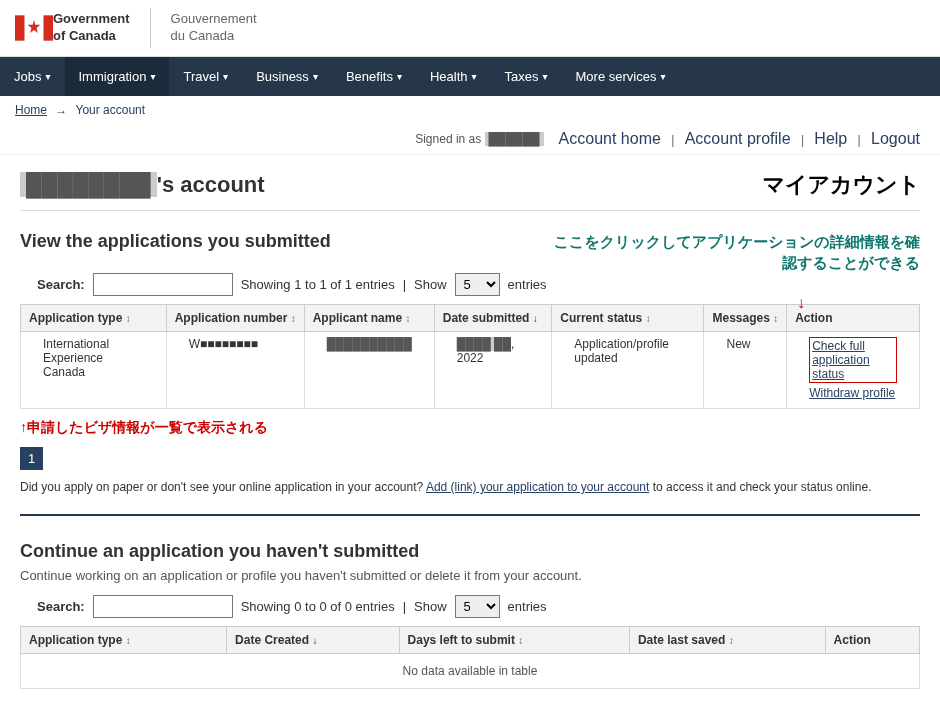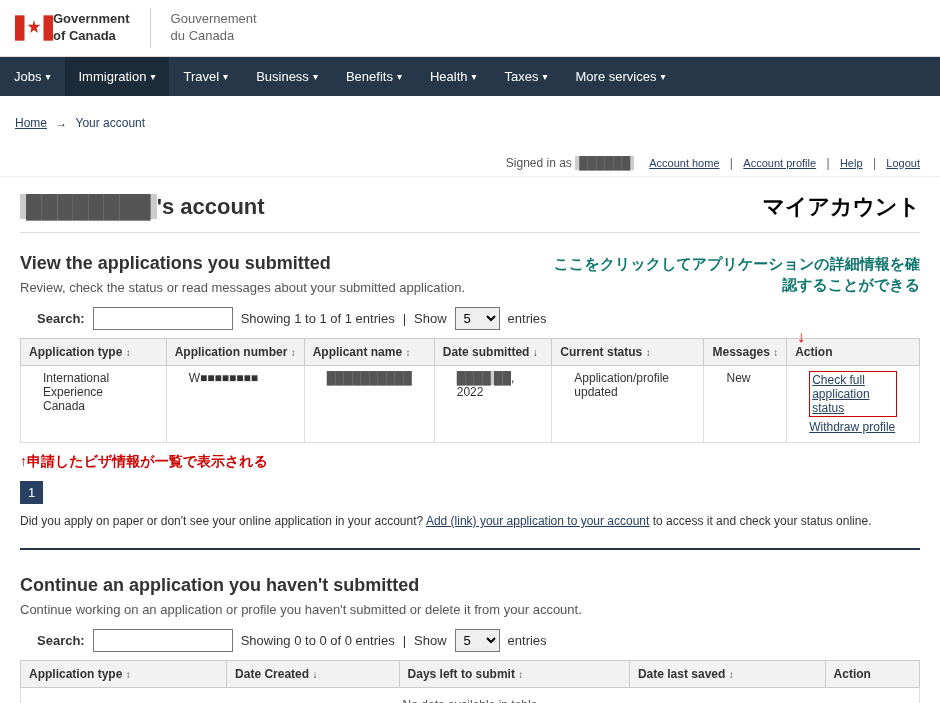--- a/index.html
+++ b/index.html
@@ -12,29 +12,29 @@
     .divider-vertical { width: 1px; background: #ccc; height: 40px; margin: 0 20px; }
     .govt-name-fr { font-size: 13px; line-height: 1.3; color: #666; }
 
     
     nav { background: #26374a; display: flex; align-items: center; }
     nav .nav-item { color: #fff; padding: 12px 14px; font-size: 13px; cursor: pointer; display: flex; align-items: center; gap: 4px; text-decoration: none; white-space: nowrap; }
     nav .nav-item.active { background: #1c2b3a; }
     .nav-arrow { font-size: 10px; }
 
     
-    .breadcrumb { padding: 20px 15px; font-size: 12px; color: #284162; }
+    .breadcrumb { padding: 7px 15px; font-size: 12px; color: #284162; }
     .breadcrumb a { color: #284162; text-decoration: underline; }
     .breadcrumb .sep { margin: 0 5px; color: #333; }
 
     
     .user-bar { display: flex; justify-content: flex-end; align-items: center; padding: 6px 15px; font-size: 12px; border-bottom: 1px solid #eee; }
     .user-bar .signed-in { color: #555; margin-right: 10px; }
     .user-bar .signed-in .username { color: #555; background: #ccc; padding: 0 4px; }
-    .user-bar-links a { color: #284162; text-decoration: underline; margin: 0 5px; font-size: 11px; }
+    .user-bar-links a { color: #284162; margin: 0 5px; font-size: 16px; }
     .user-bar-links span { color: #666; margin: 0 2px; }
 
     
     .main { padding: 15px 20px; }
 
     
     .account-title-row { display: flex; justify-content: space-between; align-items: center; margin-bottom: 20px; border-bottom: 1px solid #ddd; padding-bottom: 10px; }
     .account-title { font-size: 22px; font-weight: bold; color: #333; }
     .account-title .username { background: #ccc; padding: 0 6px; color: #555; }
     .japanese-title { font-size: 22px; font-weight: bold; color: #000000; }
@@ -171,21 +171,20 @@
     <div class="account-title">
       <span class="username">████████</span><span>'s account</span>
     </div>
     <div class="japanese-title">マイアカウント</div>
   </div>
 
   <div>
     <div style="display:flex; align-items:flex-start;">
       <div style="flex:1;">
         <h2 class="section-title">View the applications you submitted</h2>
-        <p class="section-desc">Review, check the status or read messages about your submitted application.</p>
       </div>
       <div class="annotation">ここをクリックしてアプリケーションの詳細情報を確認することができる</div>
     </div>
 
     <div class="search-bar">
       <label>Search:</label>
       <input type="text" value="" style="">
       <span class="search-info">Showing 1 to 1 of 1 entries</span>
       <span> | </span>
       <span>Show</span>

